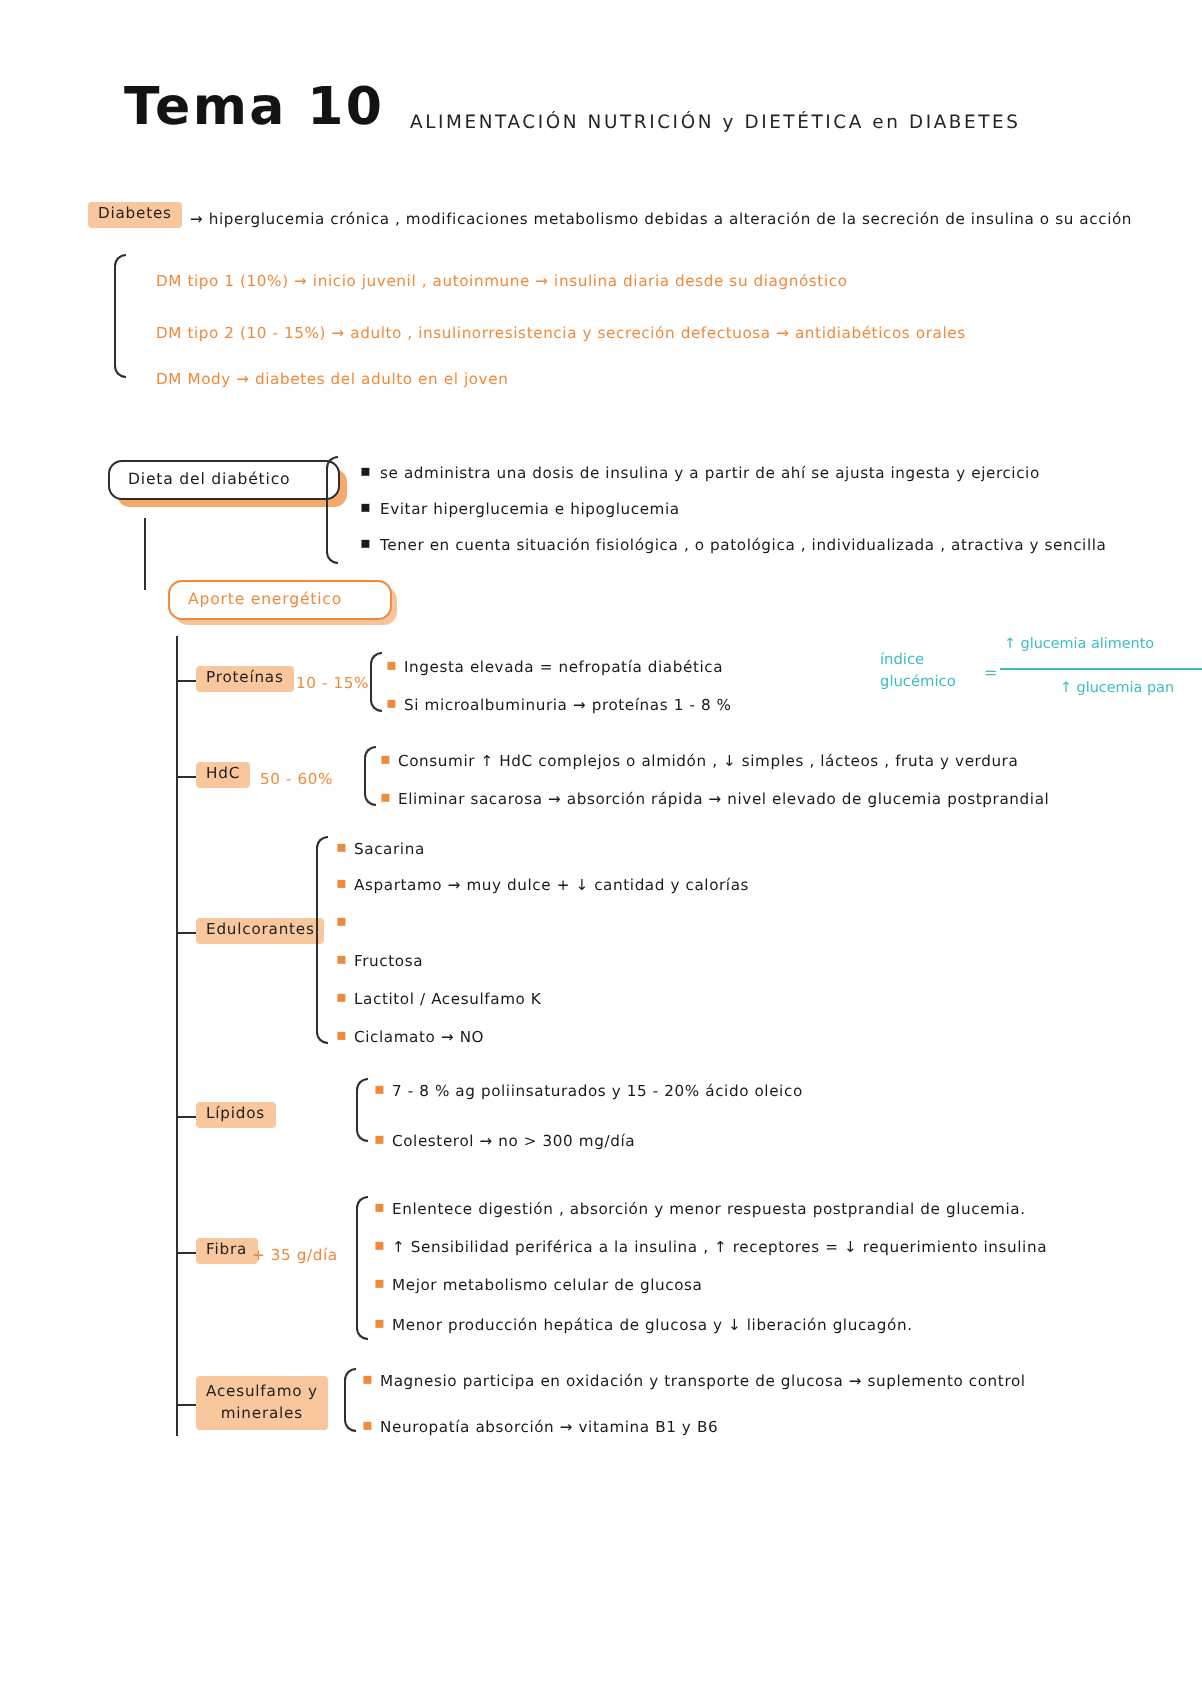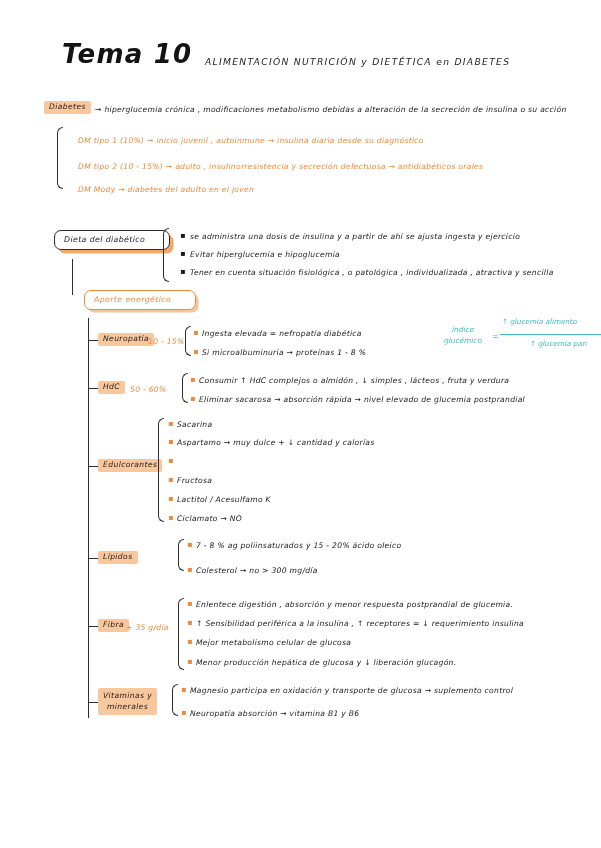--- a/index.html
+++ b/index.html
@@ -4,21 +4,21 @@
 <style>
   html,body{margin:0;padding:0;}
   body{
     width:601px;height:848px;
     background:#ffffff;
     font-family:"DejaVu Sans", sans-serif;
     color:#1d1d1d;
     overflow:hidden;
     position:relative;
   }
-  .page{position:relative;width:601px;height:668px;font-style:italic;}
+  .page{position:relative;width:601px;height:668px;}
 
   
   .t{position:absolute;white-space:nowrap;line-height:1;}
   .hand{font-family:"DejaVu Sans", sans-serif;letter-spacing:.35px;}
   .orange{color:#ef8a3c;}
 
   
   #title{
     left:62px;top:41px;
     font-size:26px;font-weight:700;letter-spacing:1.2px;
@@ -73,21 +73,21 @@
 
   
   .bul{position:absolute;font-size:8px;line-height:1;}
   .bul.k{color:#1a1a1a;}
   .bul.o{color:#ef8a3c;}
 
   .line{position:absolute;font-size:7.6px;letter-spacing:.3px;white-space:nowrap;color:#1a1a1a;}
 
   
   #ig-wrap{position:absolute;left:440px;top:316px;}
-  #ig-label{position:absolute;left:0;top:8px;font-size:7.4px;color:#3dbec4;line-height:1.5;text-align:center;width:46px;}
+  #ig-label{position:absolute;left:0;top:8px;font-size:7.4px;color:#3dbec4;line-height:1.5;width:46px;}
   #ig-eq{position:absolute;left:52px;top:16px;font-size:8px;color:#3dbec4;}
   #ig-num{position:absolute;left:62px;top:1px;font-size:7.2px;color:#3dbec4;white-space:nowrap;}
   #ig-bar{position:absolute;left:60px;top:18px;width:108px;height:1.3px;background:#3dbec4;}
   #ig-den{position:absolute;left:66px;top:23px;font-size:7.2px;color:#3dbec4;white-space:nowrap;margin-left:24px;}
 </style>
 </head>
 <body>
 
 <div class="page">
 
@@ -123,21 +123,21 @@
       <span>índice</span><br>
       <span>glucémico</span>
     </div>
     <div id="ig-eq">=</div>
     <div id="ig-num">↑ glucemia  alimento</div>
     <div id="ig-bar"></div>
     <div id="ig-den">↑ glucemia   pan</div>
   </div>
 
   <div class="hline" style="left:88px;top:340px;width:10px;"></div>
-  <div class="hl" style="left:98px;top:333px;">Neuropatía</div>
+  <div class="hl" style="left:98px;top:333px;">Proteínas</div>
   <div class="line orange" style="left:148px;top:337px;color:#ef8a3c;">10 - 15%</div>
   <div class="brk" style="left:185px;top:326px;height:28px;"></div>
   <div class="bul o" style="left:193px;top:329px;">▪</div>
   <div class="line" style="left:202px;top:329px;">Ingesta  elevada  =  nefropatía  diabética</div>
   <div class="bul o" style="left:193px;top:348px;">▪</div>
   <div class="line" style="left:202px;top:348px;">Si   microalbuminuria  →  proteínas   1 - 8 %</div>
 
   <div class="hline" style="left:88px;top:388px;width:10px;"></div>
   <div class="hl" style="left:98px;top:381px;">HdC</div>
   <div class="line orange" style="left:130px;top:385px;color:#ef8a3c;">50 - 60%</div>
@@ -178,21 +178,21 @@
   <div class="line" style="left:196px;top:600px;">Enlentece  digestión , absorción  y  menor  respuesta  postprandial  de  glucemia.</div>
   <div class="bul o" style="left:187px;top:619px;">▪</div>
   <div class="line" style="left:196px;top:619px;">↑ Sensibilidad  periférica  a  la  insulina ,  ↑  receptores    =  ↓ requerimiento  insulina</div>
   <div class="bul o" style="left:187px;top:638px;">▪</div>
   <div class="line" style="left:196px;top:638px;">Mejor  metabolismo   celular  de  glucosa</div>
   <div class="bul o" style="left:187px;top:658px;">▪</div>
   <div class="line" style="left:196px;top:658px;">Menor  producción   hepática  de  glucosa  y  ↓ liberación  glucagón.</div>
 
   <div class="hline" style="left:88px;top:702px;width:10px;"></div>
   <div class="hl two" style="left:98px;top:688px;text-align:center;">
-    <span>Vitaminas y</span><br>
+    <span>Acesulfamo y</span><br>
     <span>minerales</span>
   </div>
   <div class="brk" style="left:172px;top:684px;height:30px;"></div>
   <div class="bul o" style="left:181px;top:686px;">▪</div>
   <div class="line" style="left:190px;top:686px;">Magnesio   participa  en  oxidación y transporte  de  glucosa  →  suplemento   control</div>
   <div class="bul o" style="left:181px;top:709px;">▪</div>
   <div class="line" style="left:190px;top:709px;">Neuropatía  absorción   →   vitamina B1   y  B6</div>
 
 </div>
 

